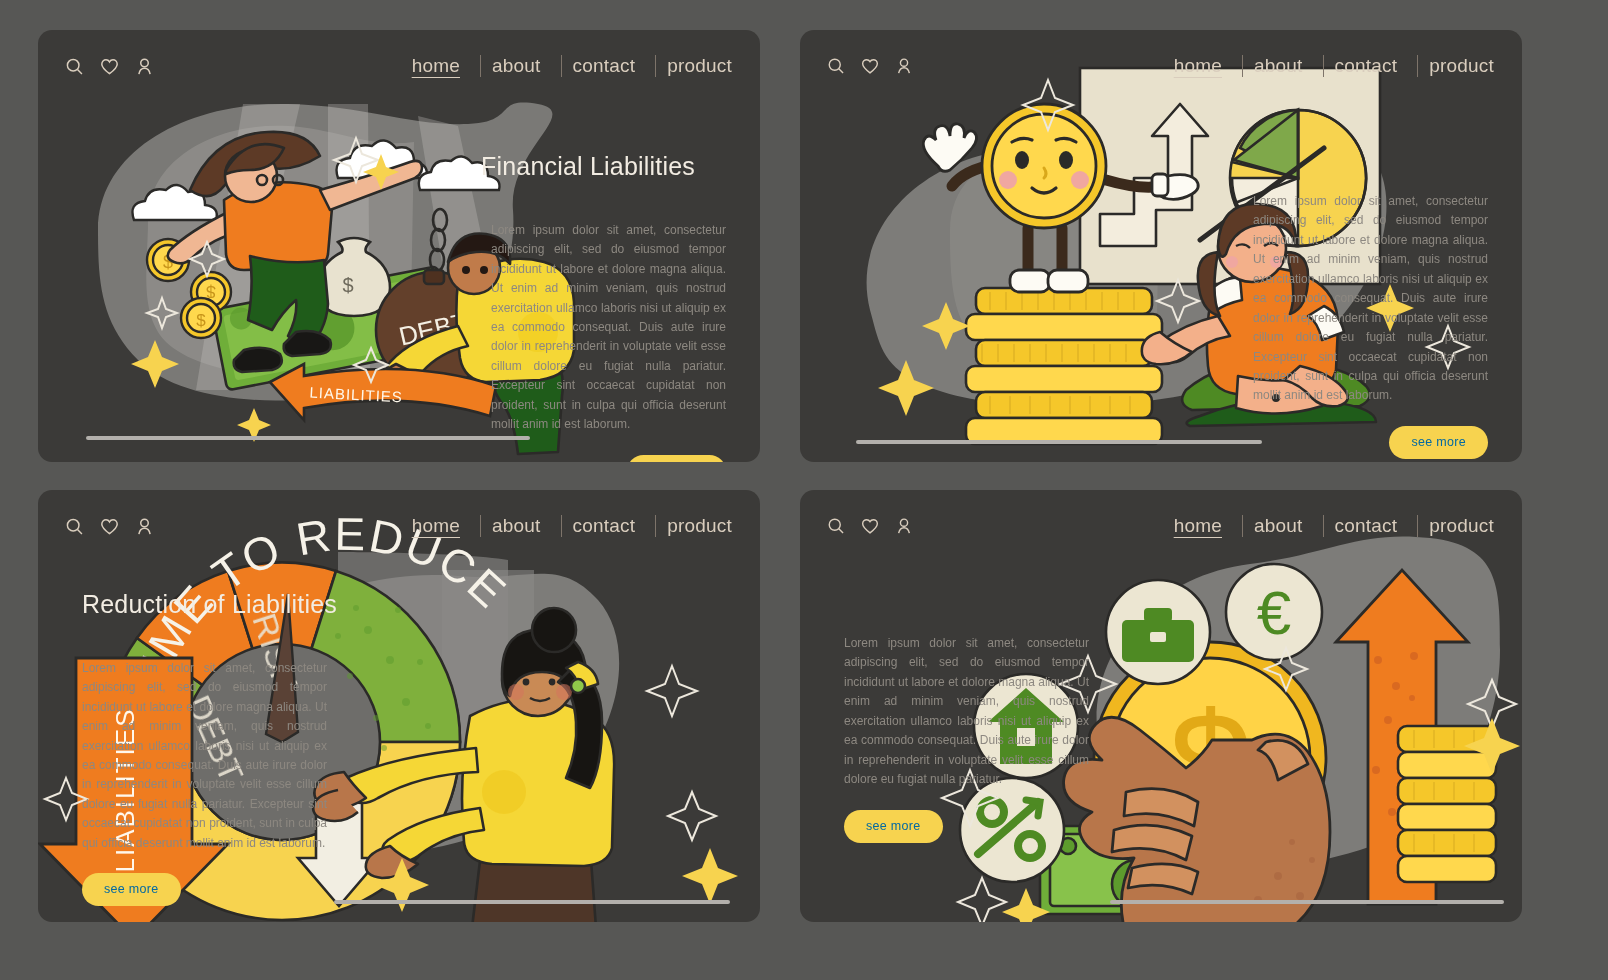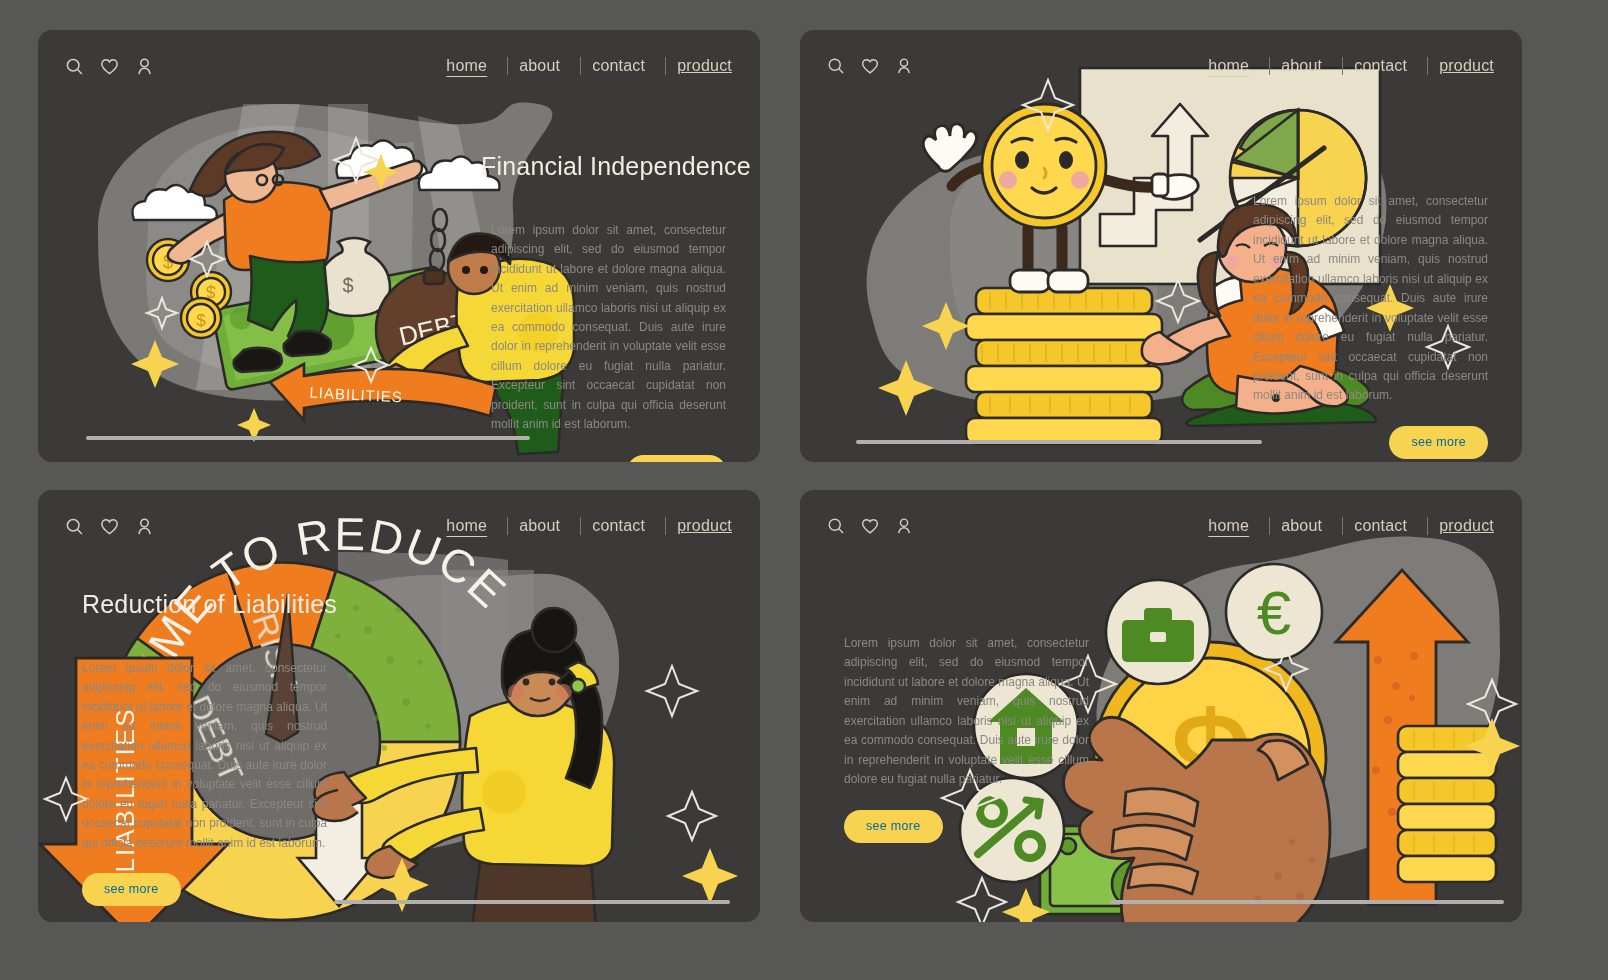--- a/index.html
+++ b/index.html
@@ -36,32 +36,32 @@
     height: 72px;
     display: flex; align-items: center;
     justify-content: space-between;
     padding: 0 28px 0 26px;
   }
   .nav-icons { display: flex; align-items: center; gap: 14px; }
   .nav-icons svg { display: block; }
   .nav-links {
     display: flex; align-items: center;
     color: #d9cdbd;
-    font-size: 16px;
+    font-size: 19px;
     letter-spacing: .2px;
     text-align: center;
   }
   .nav-links .lk {
     padding: 0 11px;
     position: relative;
     white-space: nowrap;
   }
   .nav-links .lk + .lk { border-left: 1px solid #7e746a; margin-left: 9px; }
   .nav-links .lk.active { text-decoration: underline; text-underline-offset: 5px; }
-  .nav-links .lk:last-child { padding-right: 0; text-decoration: underline; }
+  .nav-links .lk:last-child { padding-right: 0; }
 
   
   .txt {
     position: absolute;
     width: 245px;
   }
   .txt.right { right: 34px; top: 122px; }
   .txt.left  { left: 44px;  top: 100px; }
   .title {
     color: #f2ece2;
@@ -252,21 +252,21 @@
         </div>
         <div class="nav-links">
           <a class="lk active">home</a>
           <a class="lk">about</a>
           <a class="lk">contact</a>
           <a class="lk">product</a>
         </div>
       </nav>
 
       <div class="txt right">
-        <h2 class="title">Financial Independence</h2>
+        <h2 class="title">Financial Liabilities</h2>
         <p class="body">Lorem ipsum dolor sit amet, consectetur adipiscing elit, sed do eiusmod tempor incididunt ut labore et dolore magna aliqua. Ut enim ad minim veniam, quis nostrud exercitation ullamco laboris nisi ut aliquip ex ea commodo consequat. Duis aute irure dolor in reprehenderit in voluptate velit esse cillum dolore eu fugiat nulla pariatur. Excepteur sint occaecat cupidatat non proident, sunt in culpa qui officia deserunt mollit anim id est laborum.</p>
         <div class="btn-wrap">
           <button class="btn">see more</button>
         </div>
       </div>
     </section>
 
     <section class="panel">
       <div class="stage">
         <svg width="722" height="432" viewBox="0 0 722 432">

